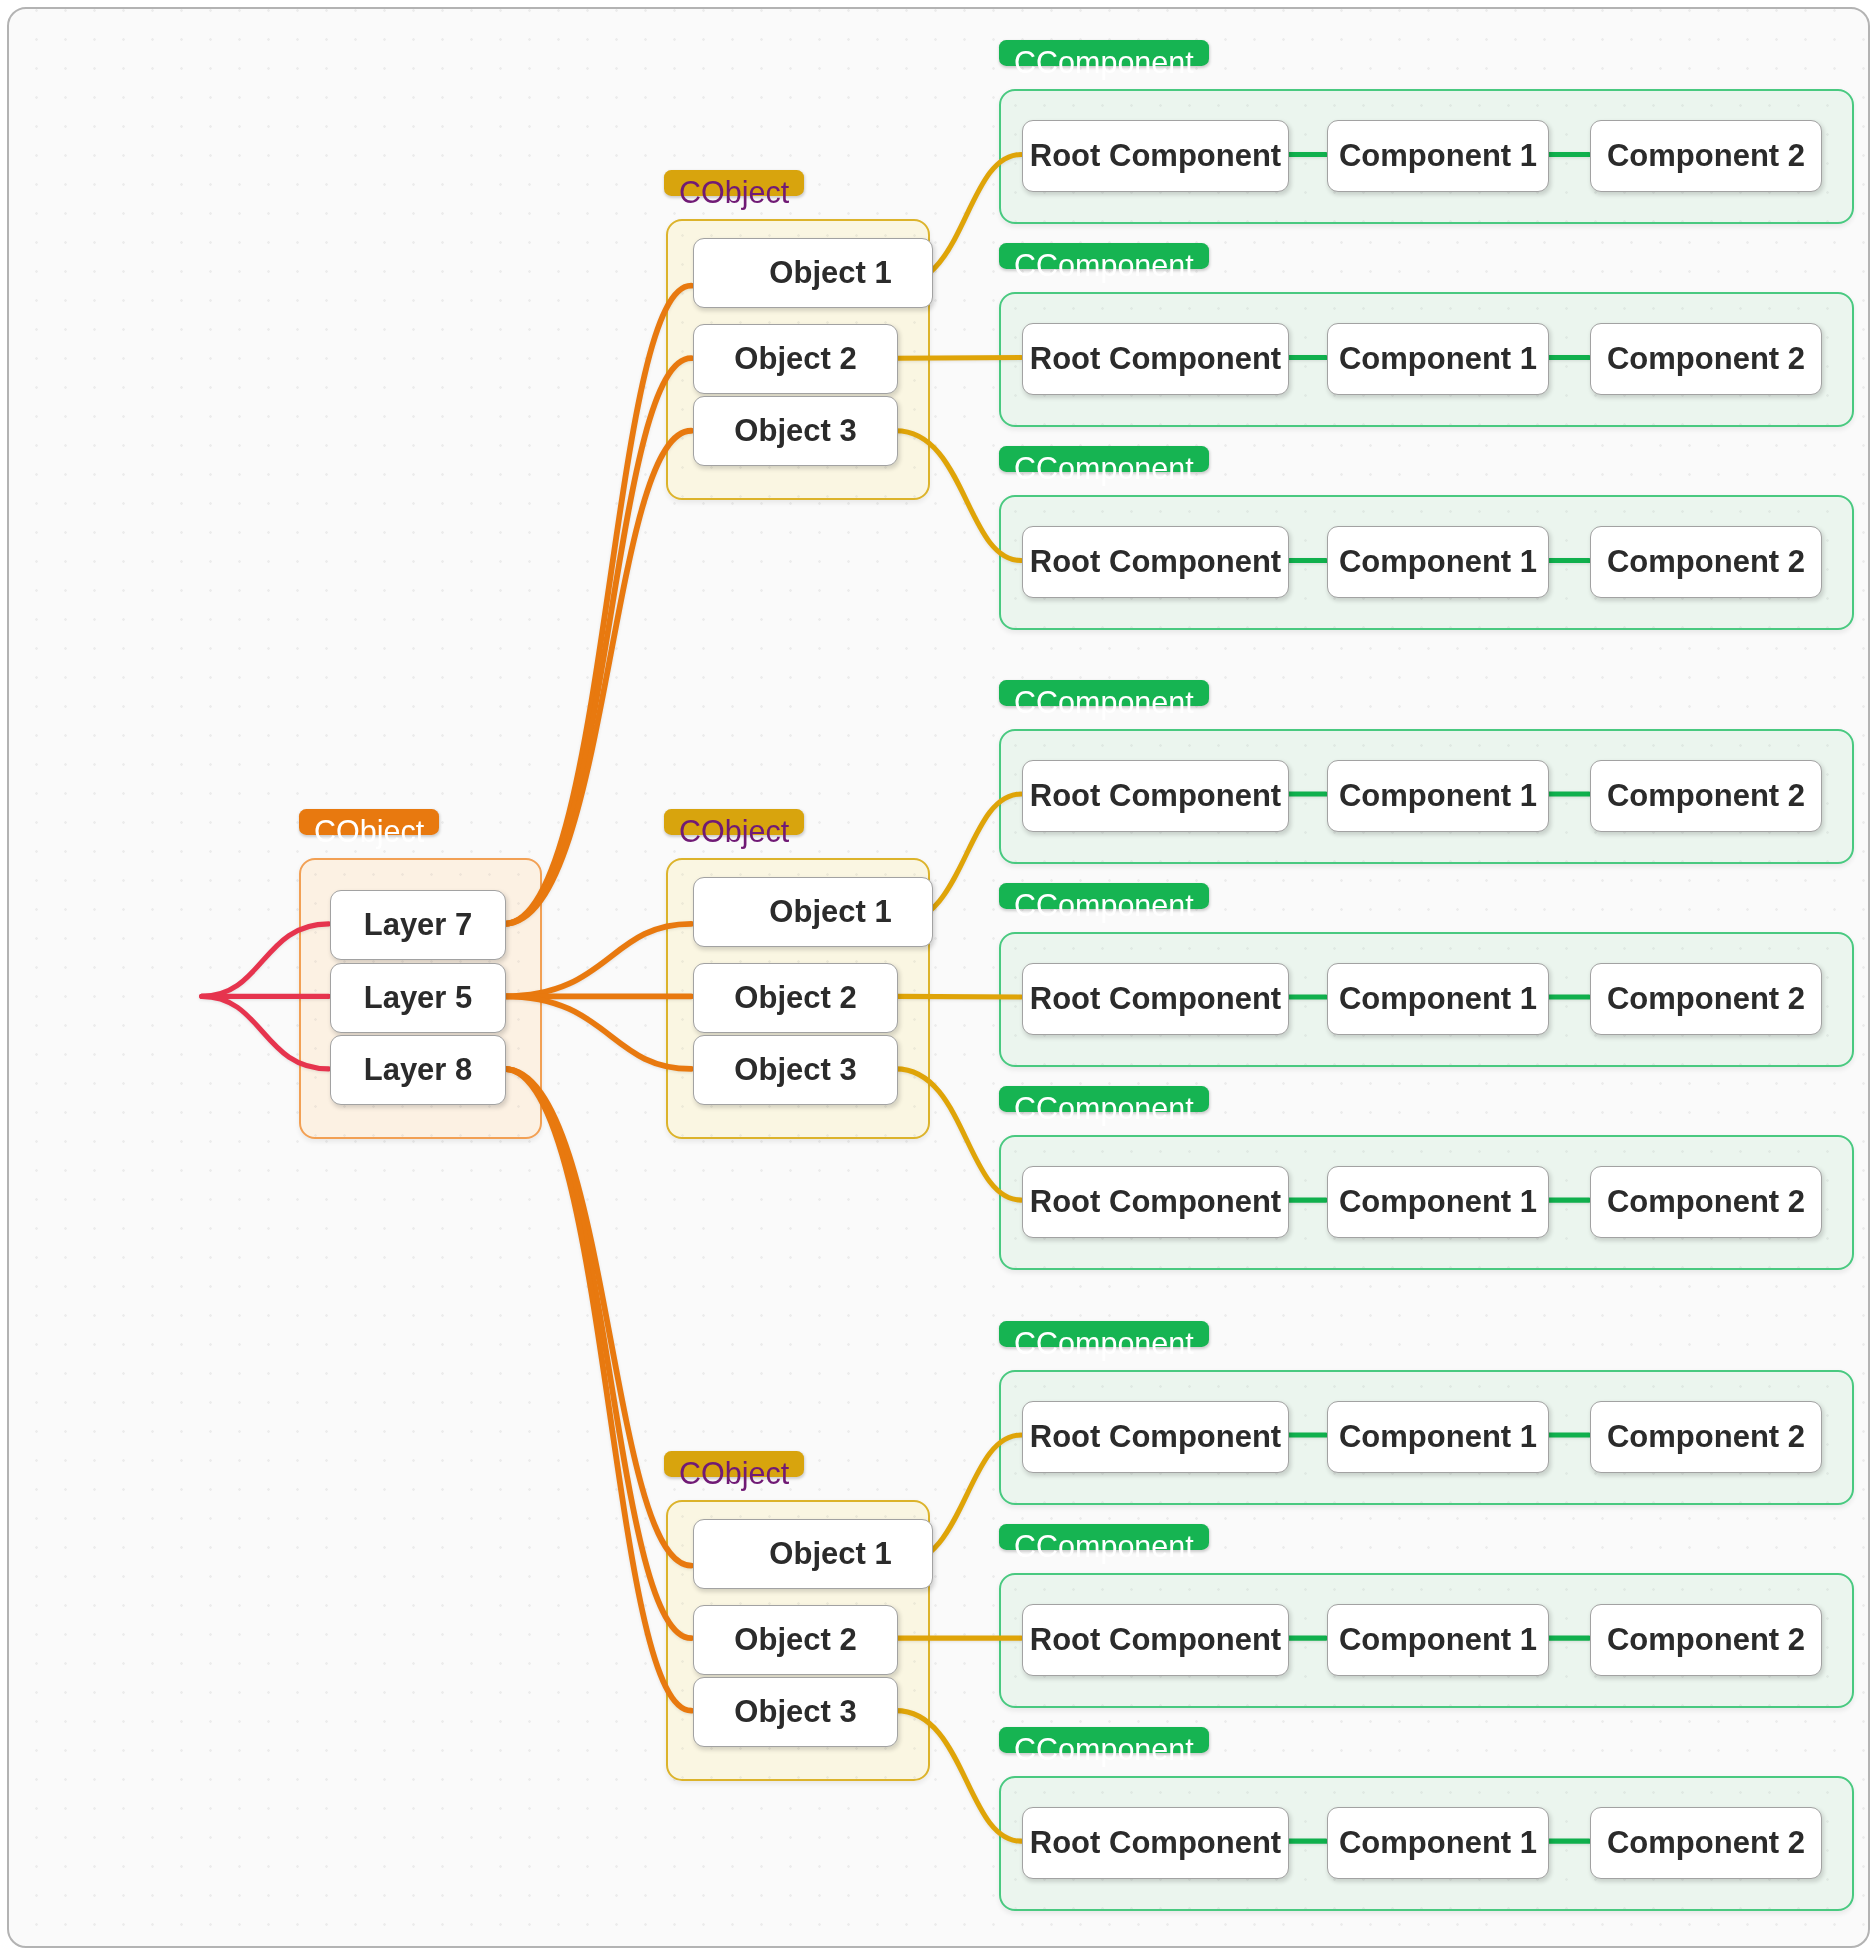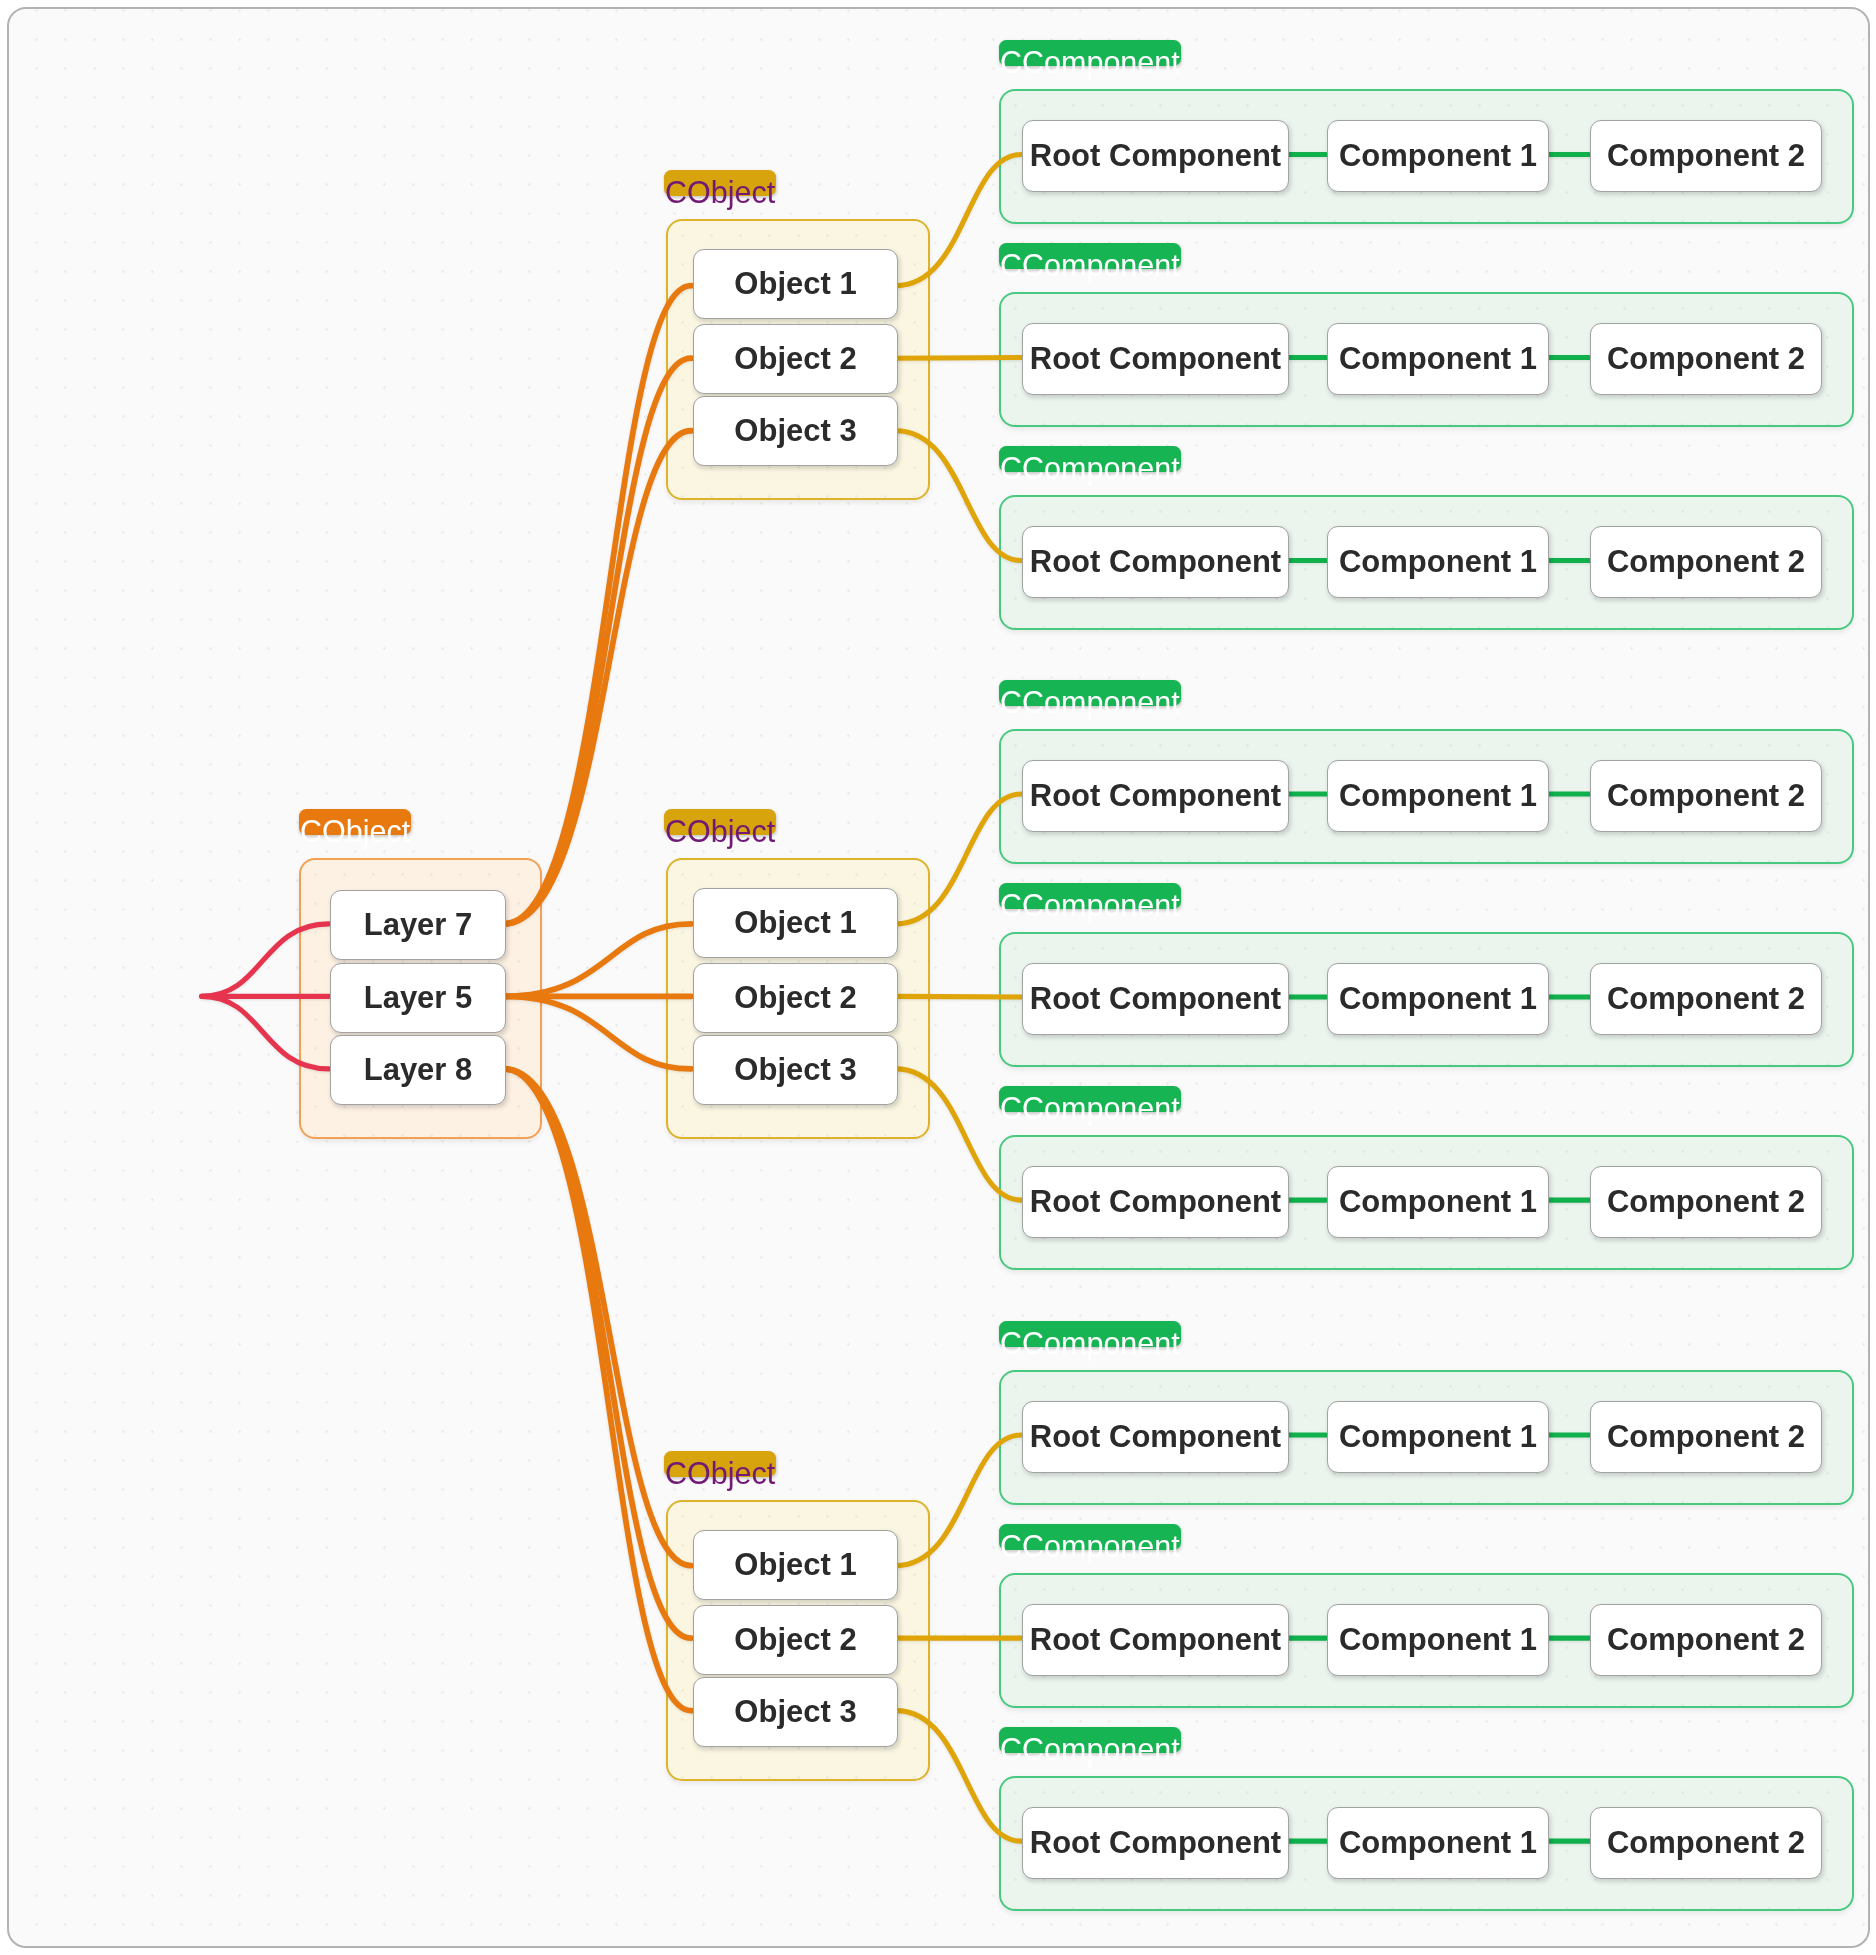--- a/index.html
+++ b/index.html
@@ -23,21 +23,21 @@
   .mkf-red {fill:var(--scene-accent,#e6344e);}
   .mkf-org {fill:var(--layer-accent,#e8790f);}
   .mkf-gold{fill:var(--edge-object,#dfa408);}
   .mkf-grn {fill:var(--edge-component,#10b04d);}
 
   
   .group{position:absolute;}
 
   
   .badge{position:absolute;left:0;top:0;z-index:3;height:26px;line-height:44px;
-    padding:0 1px;border-radius:7.3px;font-size:30.5px;color:#ffffff;
+    padding:0 15px;border-radius:7.3px;font-size:30.5px;color:#ffffff;
     box-shadow:0.7px 1.5px 2.9px rgba(0,0,0,0.18);white-space:nowrap;}
   .badge-scene    {background:var(--scene-accent,#e6344e);}
   .badge-layer    {background:var(--layer-accent,#e8790f);}
   .badge-object   {background:var(--object-accent,#d8a40d);color:#701a75;}
   .badge-component{background:var(--component-accent,#16b452);}
 
   
   .gbox{position:absolute;z-index:1;border-radius:16px;border:2.9px solid #999;
     background-size:29px 29px,100% 100%;
     background-image:radial-gradient(circle, rgba(110,110,110,0.09) 1.1px, transparent 1.5px),
@@ -70,21 +70,21 @@
   
   .g-layer{left:299px;top:809px;width:239px;height:326px;}
   .g-layer .gbox{left:0;top:49px;width:239px;height:277px;}
   .g-layer .node{left:31px;width:174px;height:68px;}
   .g-layer .n1{top:81px;} .g-layer .n2{top:154px;} .g-layer .n3{top:226px;}
 
   
   .g-object{left:664px;width:261px;height:326px;}
   .g-object .gbox{left:1.5px;top:49px;width:260px;height:277px;}
   .g-object .node{left:29px;width:203px;height:68px;}
-  .g-object .n1{top:79px;} .g-object .n2{top:154px;} .g-object .n3{top:226px;}
+  .g-object .n1{top:68px;padding-left:35px;} .g-object .n2{top:154px;} .g-object .n3{top:226px;}
   .g-obj1{top:170px;} .g-obj2{top:809px;} .g-obj3{top:1451px;}
 
   
   .g-comp{left:999px;width:851px;height:180px;}
   .g-comp .gbox{left:0;top:49px;width:851px;height:131px;}
   .g-comp .node{top:80px;height:70px;}
   .g-comp .n-root{left:23px;width:265px;}
   .g-comp .n-c1{left:328px;width:220px;}
   .g-comp .n-c2{left:591px;width:230px;}
   .g-r1{top:40px;}  .g-r2{top:243px;}  .g-r3{top:446px;}

